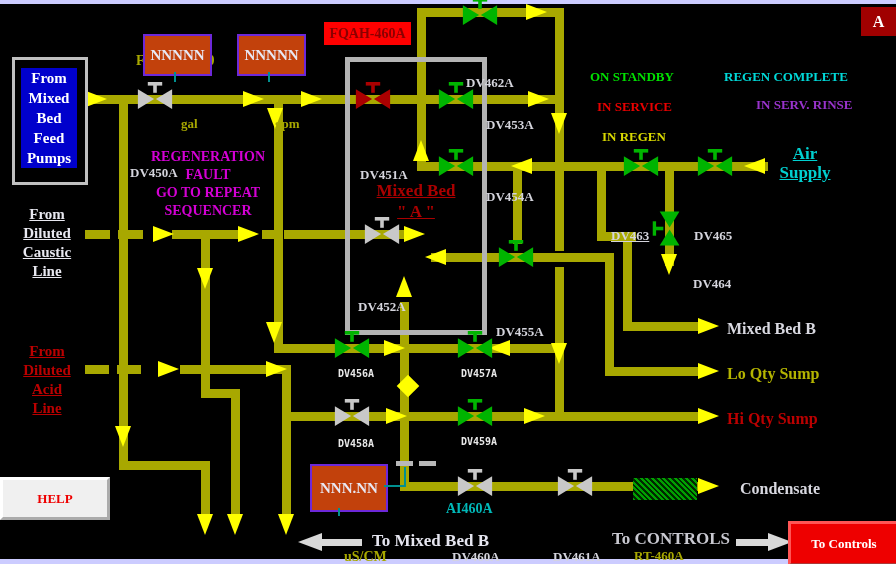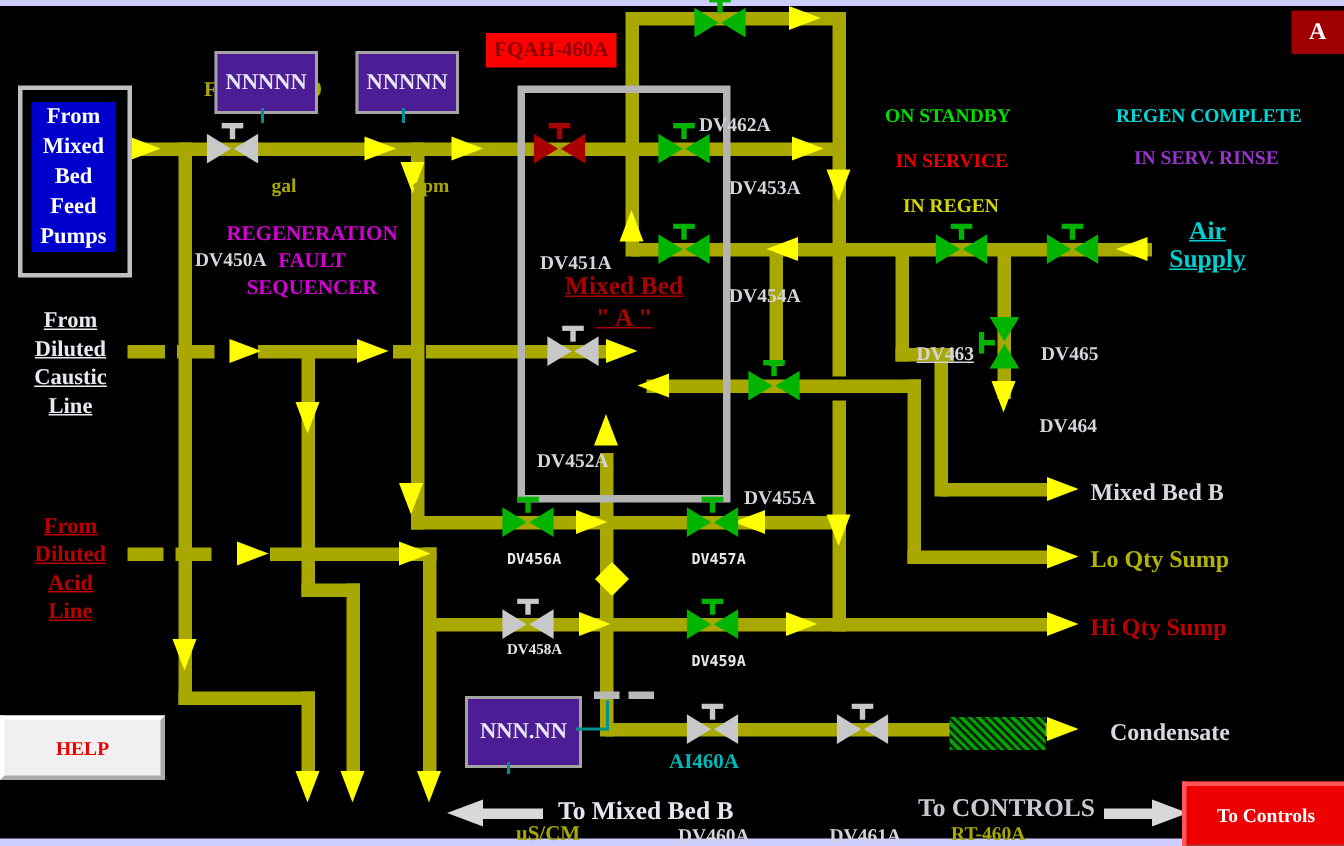--- a/index.html
+++ b/index.html
@@ -23,21 +23,21 @@
   
   .lbl{position:absolute;font-weight:bold;font-size:13px;color:#d4d4dc;white-space:nowrap;margin-top:46px;}
   .pix{position:absolute;font-family:"DejaVu Sans Mono", monospace;font-weight:bold;font-size:10px;color:#e8e8e8;white-space:nowrap;}
   .olive{color:#a8a800;}
   .teal{color:#00b8b8;}
   .status{position:absolute;font-weight:bold;font-size:13px;white-space:nowrap;}
   .srcblock{position:absolute;width:72px;text-align:center;font-weight:bold;font-size:15px;line-height:19px;}
   .srcblock div{text-decoration:underline;}
   .dest{position:absolute;font-weight:bold;font-size:16px;white-space:nowrap;}
   
-  .ibox{position:absolute;border:2px solid #a3a3a3;background:#4c1d95;display:flex;align-items:center;justify-content:center;
+  .ibox{position:absolute;border:2px solid #6d28d9;background:#c2410c;display:flex;align-items:center;justify-content:center;
         color:#e8e8f4;font-weight:bold;font-size:15px;}
   .tick{position:absolute;width:2px;background:#009090;}
   .graydash{position:absolute;height:5px;background:#b8b8b8;}
   .vessel{position:absolute;left:345px;top:57px;width:132px;height:268px;border:5px solid #b4b4b4;background:transparent;}
   .vessel-lbl{position:absolute;left:345px;top:180px;width:142px;text-align:center;color:#aa0000;font-weight:bold;font-size:17px;line-height:21px;}
   .vessel-lbl div{text-decoration:underline;}
   .pumps-outer{position:absolute;left:12px;top:57px;width:70px;height:122px;border:3px solid #c0c0c0;background:#000;}
   .pumps-inner{position:absolute;left:21px;top:68px;width:56px;height:100px;background:#0000cc;color:#fff;
                font-weight:bold;font-size:15px;line-height:20px;text-align:center;}
   .alarm{position:absolute;left:324px;top:22px;width:87px;height:23px;background:#ff0000;color:#8b0000;
@@ -176,28 +176,29 @@
 
   <div class="air">
     <div>Air</div>
     <div>Supply</div>
   </div>
 
   <div class="alarm">FQAH-460A</div>
   <div class="badge">A</div>
 
   <div class="status" style="left: 590px; top: 69px; color: rgb(0, 224, 0);">ON STANDBY</div>
-  <div class="status" style="left: 724px; top: 69px; color: rgb(0, 216, 216); margin-left: 20px;">REGEN COMPLETE</div>
+  <div class="status" style="left: 724px; top: 69px; color: rgb(0, 216, 216);">REGEN COMPLETE</div>
   <div class="status" style="left: 597px; top: 99px; color: rgb(232, 0, 0);">IN SERVICE</div>
   <div class="status" style="left: 720px; top: 97px; color: rgb(153, 51, 204); margin-left: 36px;">IN SERV. RINSE</div>
   <div class="status" style="left: 602px; top: 129px; color: rgb(216, 216, 0);">IN REGEN</div>
 
   <div class="fault" style="color: rgb(212, 0, 212);">
     <div>REGENERATION</div>
     <div>FAULT</div>
+    <div>GO TO REPEAT</div>
     <div>SEQUENCER</div>
   </div>
 
   <div class="lbl olive" style="left:136px;top:7px;font-size:14px;">FQ460Ax100</div>
   <div class="lbl olive" style="left:239px;top:7px;font-size:14px;">FI460A</div>
   <div class="ibox" style="left:143px;top:34px;width:65px;height:38px;">
     <span>NNNNN</span>
   </div>
   <div class="tick" style="left:174px;top:72px;height:10px;"></div>
   <div class="lbl olive" style="left:181px;top:70px;">gal</div>
@@ -351,21 +352,21 @@
     </div>
 
   <div class="lbl" style="left:130px;top:119px;">DV450A</div>
   <div class="lbl" style="left:360px;top:121px;">DV451A</div>
   <div class="lbl" style="left:358px;top:253px;">DV452A</div>
   <div class="lbl" style="left:486px;top:71px;">DV453A</div>
   <div class="lbl" style="left:486px;top:143px;">DV454A</div>
   <div class="lbl" style="left:496px;top:278px;">DV455A</div>
   <div class="pix" style="left:338px;top:368px;">DV456A</div>
   <div class="pix" style="left:461px;top:368px;">DV457A</div>
-  <div class="pix" style="left:338px;top:428px;font-family:Liberation Serif, serif;">DV458A</div>
+  <div class="pix" style="left:338px;top:438px;">DV458A</div>
   <div class="pix" style="left:461px;top:436px;">DV459A</div>
   <div class="lbl" style="left:452px;top:503px;">DV460A</div>
   <div class="lbl" style="left:553px;top:503px;">DV461A</div>
   <div class="lbl" style="left:466px;top:29px;">DV462A</div>
   <div class="lbl" style="left:611px;top:182px;text-decoration:underline;">DV463</div>
   <div class="lbl" style="left:693px;top:230px;">DV464</div>
   <div class="lbl" style="left:694px;top:182px;">DV465</div>
 
   <div class="dest" style="left: 727px; top: 320px; color: rgb(216, 216, 224);">Mixed Bed B</div>
   <div class="dest" style="left: 727px; top: 365px; color: rgb(180, 180, 0);">Lo Qty Sump</div>

